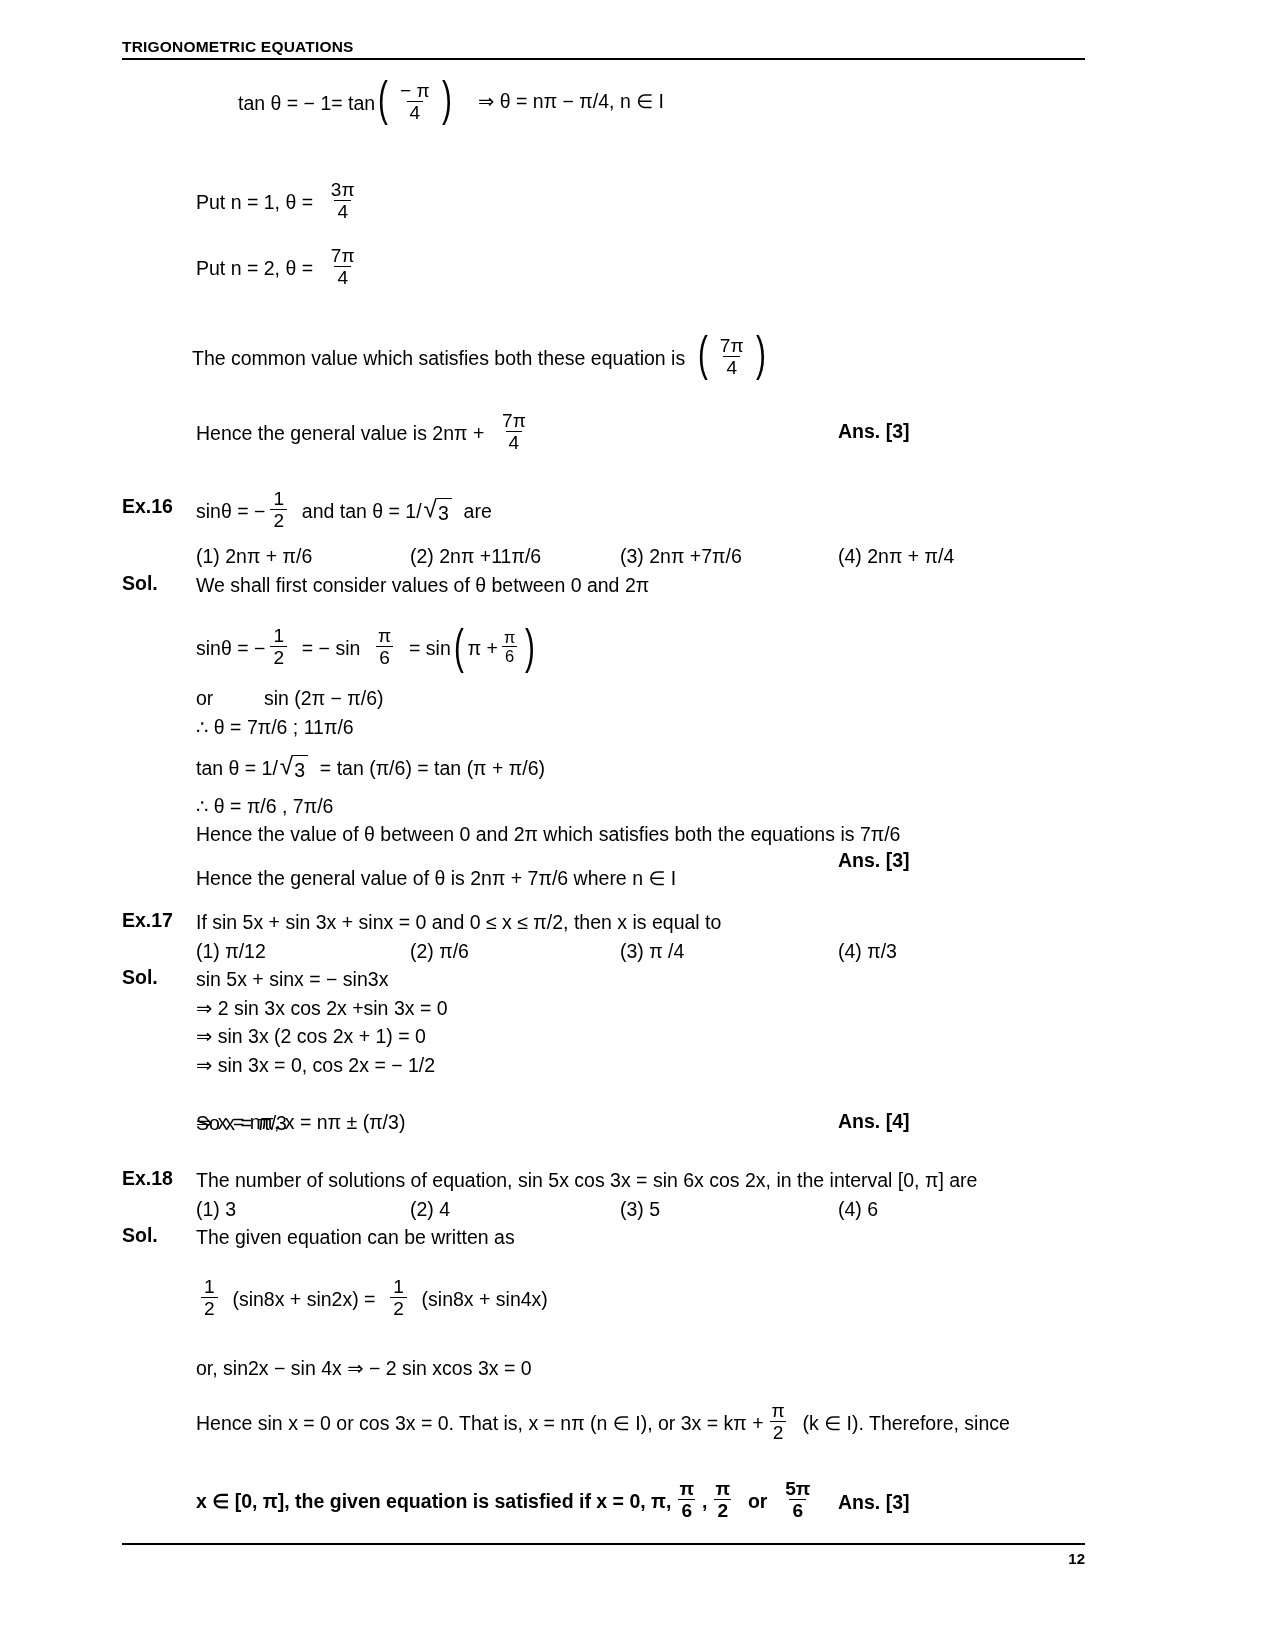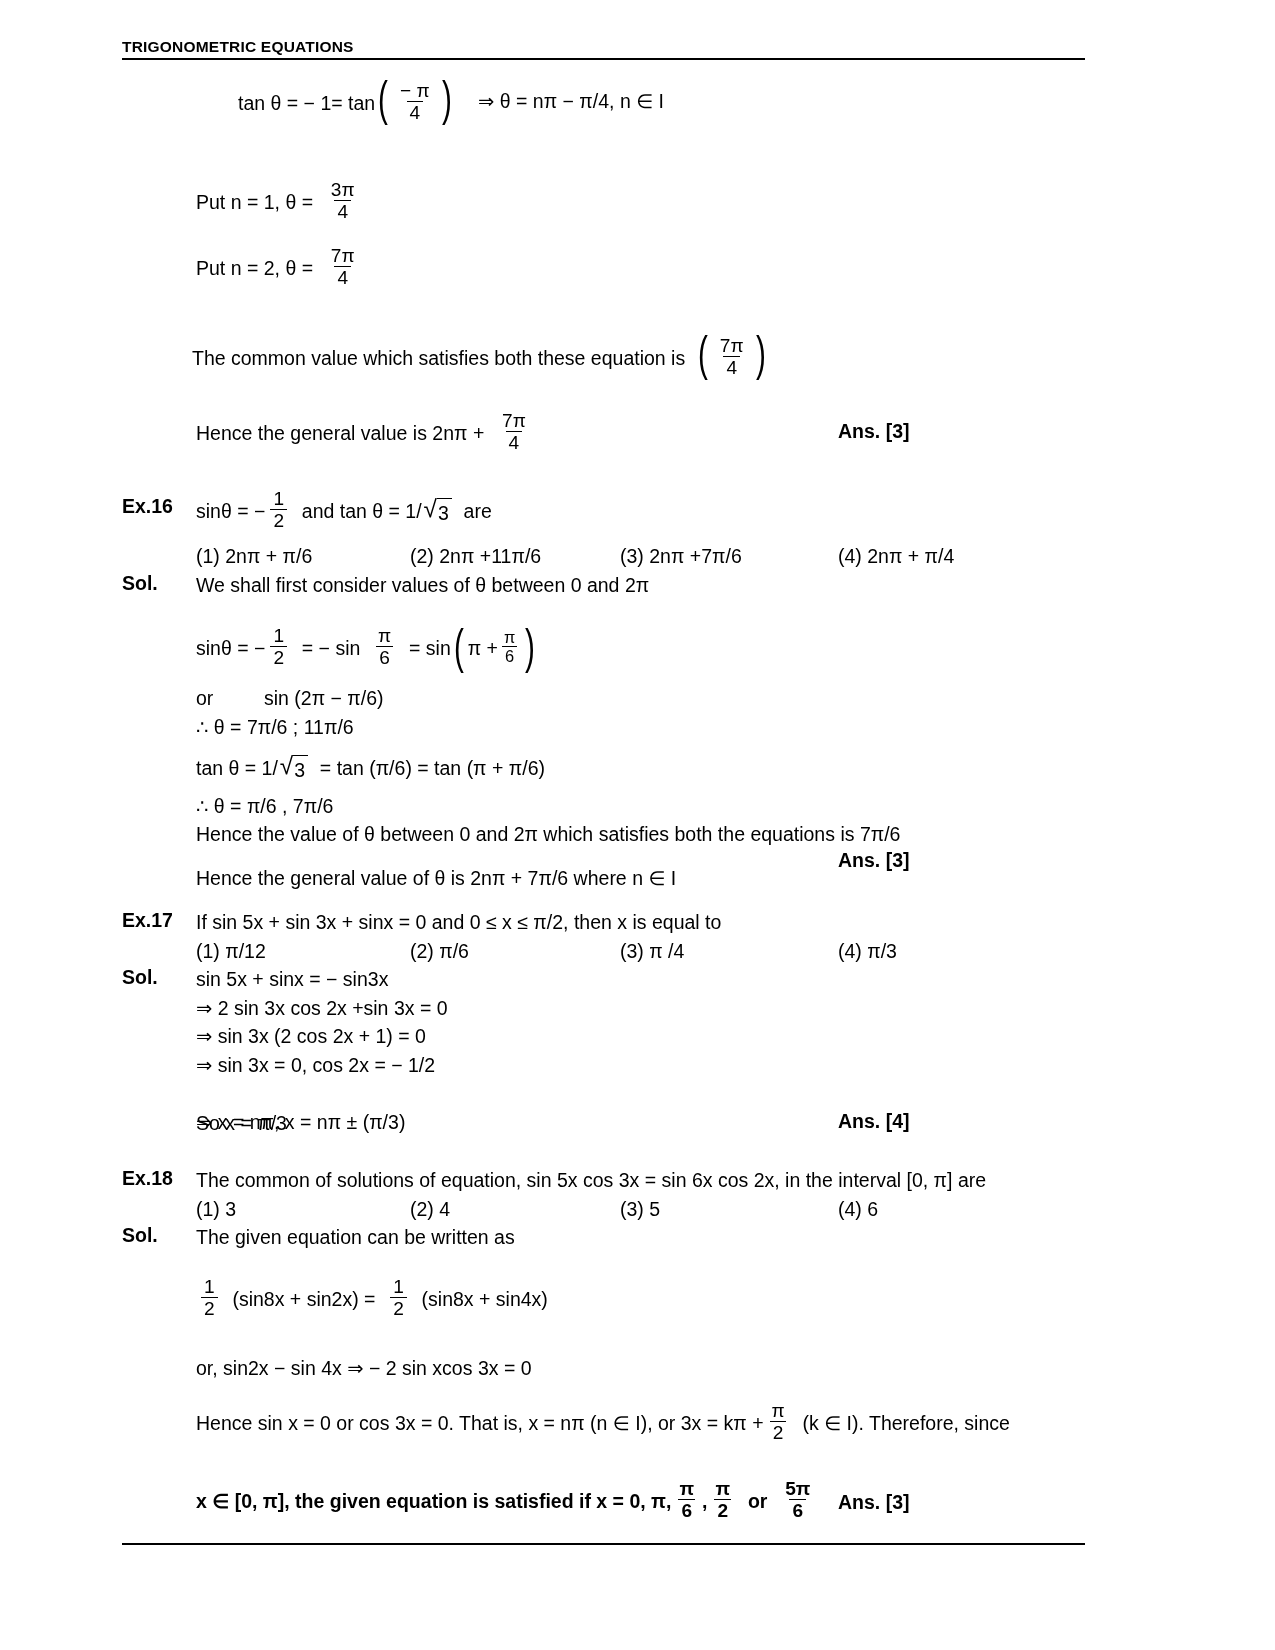--- a/index.html
+++ b/index.html
@@ -322,21 +322,21 @@
     <div class="lbl" style="left:122px; top:966px;">Sol.</div>
     <div class="blk" style="left:196px; top:966px;">sin 5x + sinx = −  sin3x</div>
     <div class="blk" style="left:196px; top:995px;">⇒ 2 sin 3x cos 2x +sin 3x = 0</div>
     <div class="blk" style="left:196px; top:1023px;">⇒ sin 3x (2 cos 2x + 1) = 0</div>
     <div class="blk" style="left:196px; top:1052px;">⇒ sin 3x = 0, cos 2x = − 1/2</div>
     <div class="blk" style="left:196px; top:1081px;margin-top:28px;">⇒ x = nπ, x = nπ ± (π/3)</div>
     <div class="blk" style="left:196px; top:1110px;">So x = π/3</div>
     <div class="ans" style="left:838px; top:1110px;">Ans. [4]</div>
 
     <div class="lbl" style="left:122px; top:1167px;">Ex.18</div>
-    <div class="blk" style="left:196px; top:1167px;">The common of solutions of equation, sin 5x cos 3x = sin 6x cos 2x, in the interval [0, π] are</div>
+    <div class="blk" style="left:196px; top:1167px;">The number of solutions of equation, sin 5x cos 3x = sin 6x cos 2x, in the interval [0, π] are</div>
 
     <div class="blk" style="left:196px; top:1196px;">(1) 3</div>
     <div class="blk" style="left:410px; top:1196px;">(2) 4</div>
     <div class="blk" style="left:620px; top:1196px;">(3) 5</div>
     <div class="blk" style="left:838px; top:1196px;">(4) 6</div>
 
     <div class="lbl" style="left:122px; top:1224px;">Sol.</div>
     <div class="blk" style="left:196px; top:1224px;">The given equation can be written as</div>
 
     <div class="blk" style="left:196px; top:1278px;">
@@ -391,15 +391,16 @@
           <span class="den">6</span>
         </span>
       </span>
     </div>
     <div class="ans" style="left:838px; top:1491px;">Ans. [3]</div>
 
   </div>
 
   <div class="page-footer">
     <div class="footer-rule"></div>
+    <div class="footer-page-number">12</div>
   </div>
 
 </div>
 
 </body></html>

